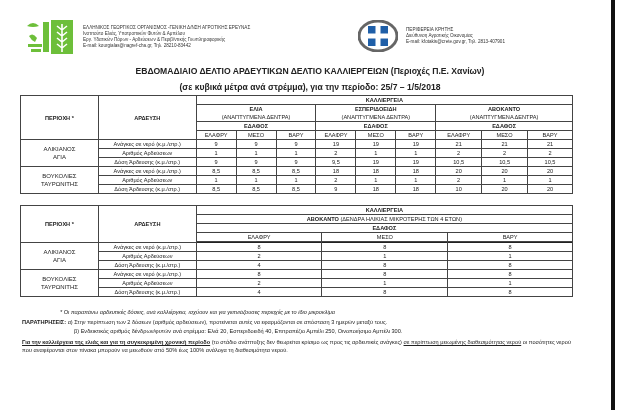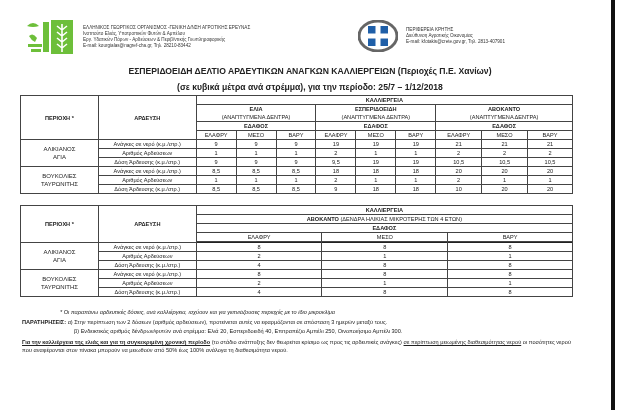--- a/index.html
+++ b/index.html
@@ -55,22 +55,22 @@
     <rect x="17.5" y="6" width="5" height="20" fill="#fff"></rect>
     <rect x="10" y="13.5" width="20" height="5" fill="#fff"></rect>
   </svg>
   <div class="hdr-text2">
     <div>ΠΕΡΙΦΕΡΕΙΑ ΚΡΗΤΗΣ</div>
     <div>Διεύθυνση Αγροτικής Οικονομίας</div>
     <div>E-mail: kfotakis@crete.gov.gr, Τηλ. 2813-407901</div>
   </div>
 </div>
 
-<div class="title1">ΕΣΠΕΡΙΔΟΕΙΔΗ ΔΕΛΤΙΟ ΑΡΔΕΥΤΙΚΩΝ ΑΝΑΓΚΩΝ ΚΑΛΛΙΕΡΓΕΙΩΝ (Περιοχές Π.Ε. Χανίων)</div>
-<div class="title2">(σε κυβικά μέτρα ανά στρέμμα), για την περίοδο: 25/7 – 1/12/2018</div>
+<div class="title1">ΕΒΔΟΜΑΔΙΑΙΟ ΔΕΛΤΙΟ ΑΡΔΕΥΤΙΚΩΝ ΔΕΛΤΙΟ ΚΑΛΛΙΕΡΓΕΙΩΝ (Περιοχές Π.Ε. Χανίων)</div>
+<div class="title2">(σε κυβικά μέτρα ανά στρέμμα), για την περίοδο: 25/7 – 1/5/2018</div>
 
 <table class="t1">
   <colgroup>
     <col style="width:78px">
       <col style="width:98px">
     <col style="width:40px">
       <col style="width:40px">
       <col style="width:40px">
     <col style="width:40px">
       <col style="width:40px">

